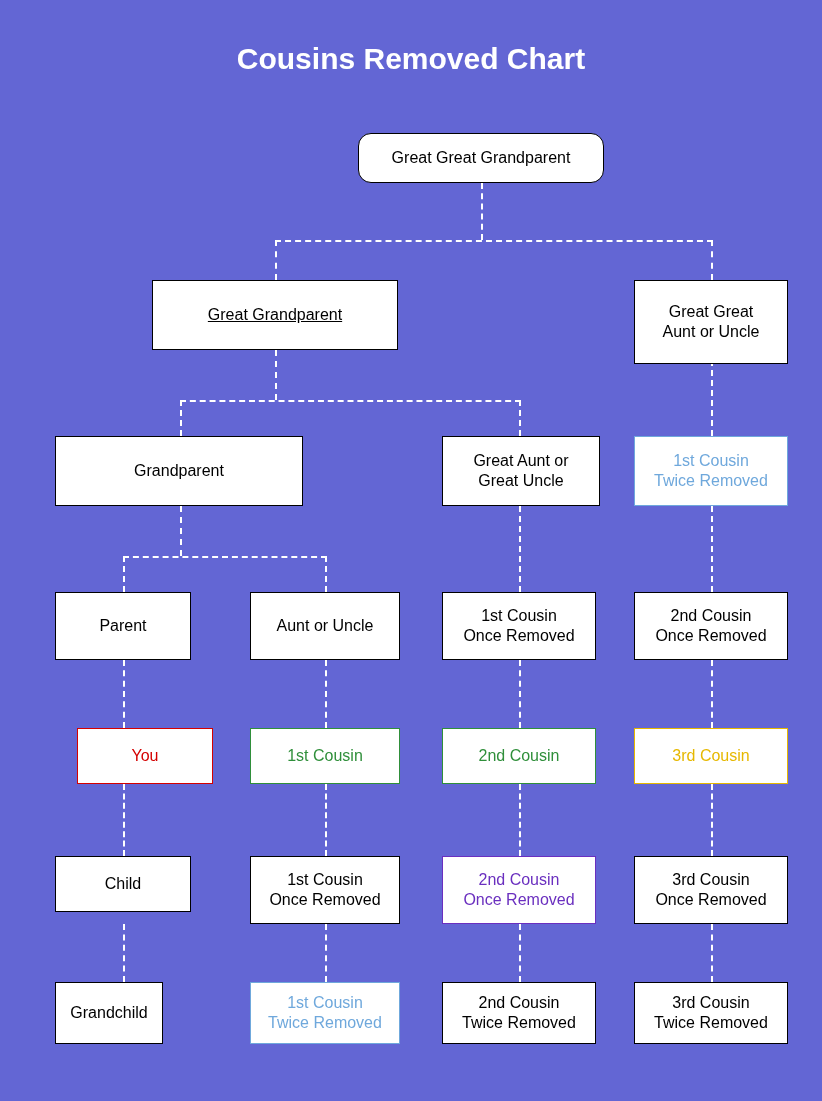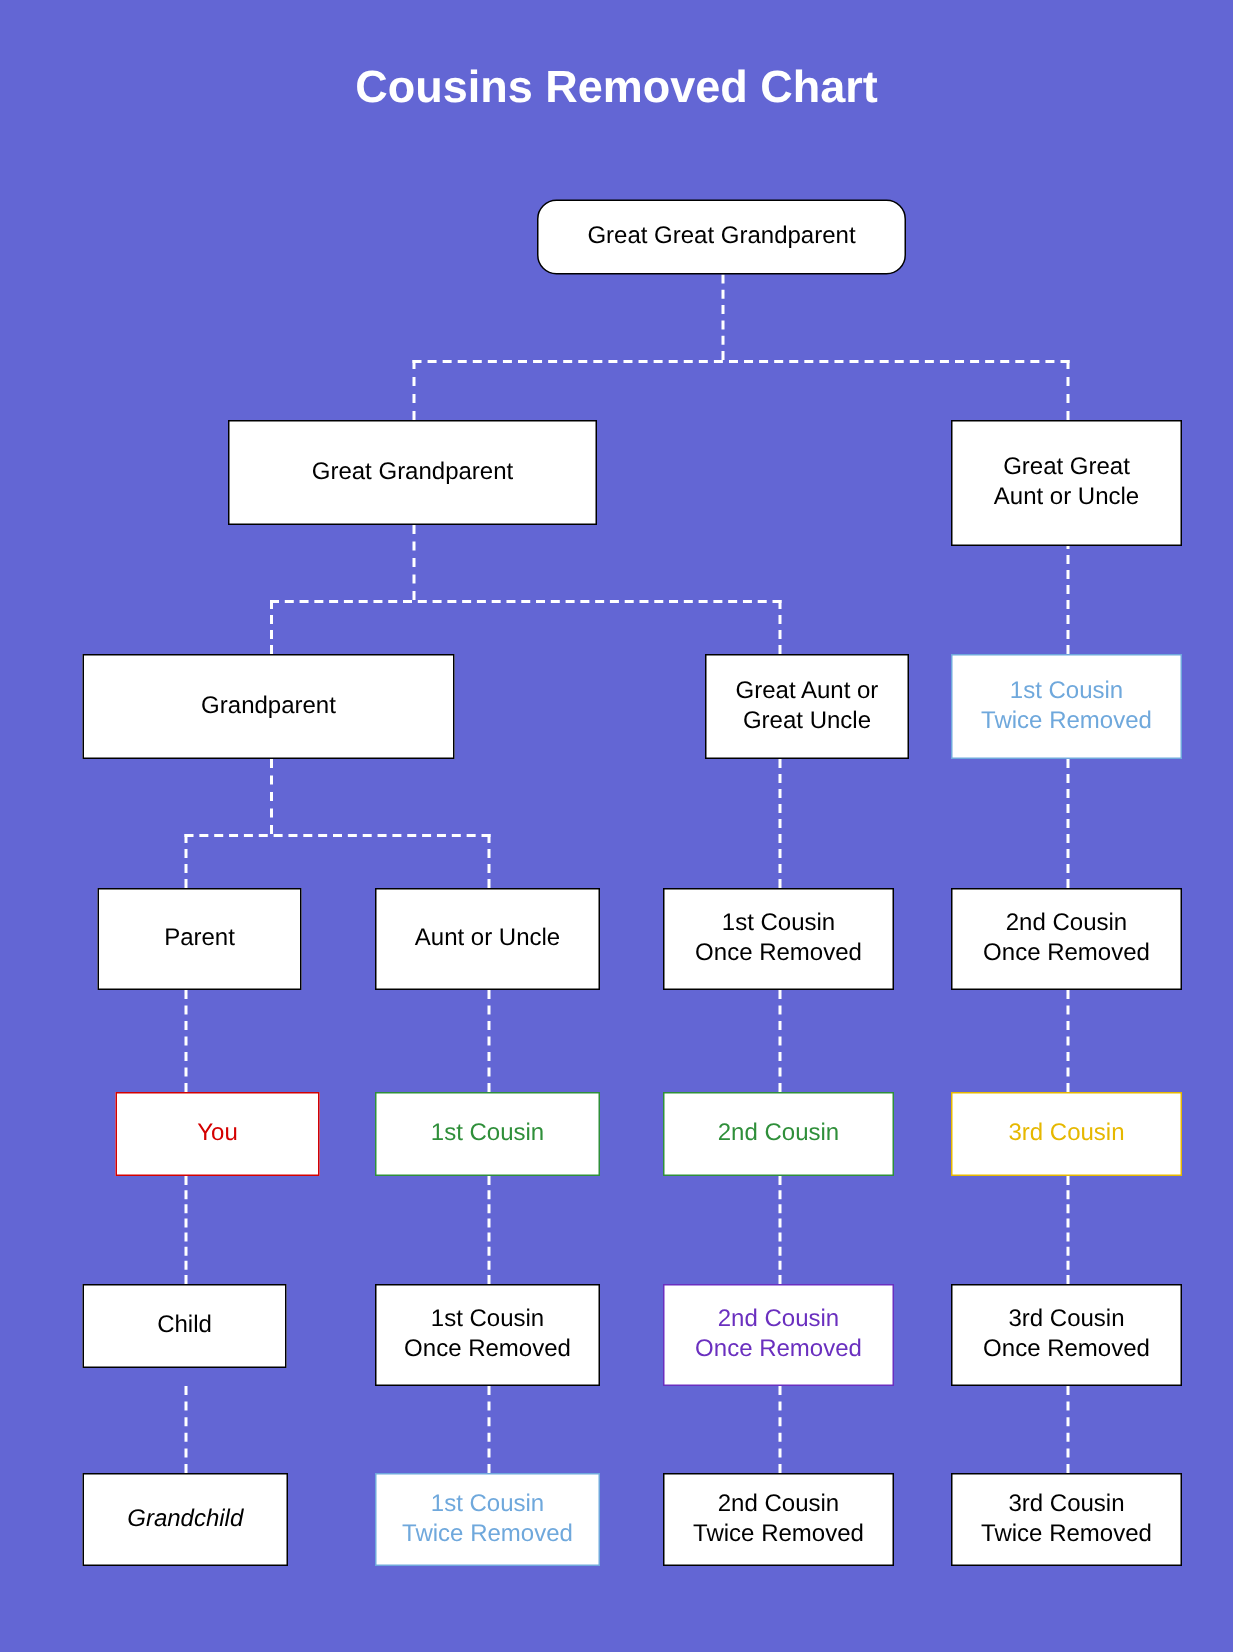--- a/index.html
+++ b/index.html
@@ -83,38 +83,38 @@
 <div class="line vline" style="left:519px; top:784px; height:72px;"></div>
 <div class="line vline" style="left:711px; top:784px; height:72px;"></div>
 
 <div class="line vline" style="left:123px; top:924px; height:58px;"></div>
 <div class="line vline" style="left:325px; top:924px; height:58px;"></div>
 <div class="line vline" style="left:519px; top:924px; height:58px;"></div>
 <div class="line vline" style="left:711px; top:924px; height:58px;"></div>
 
 <div class="node" style="left:358px; top:133px; width:246px; height:50px;border-radius:13px;">Great Great Grandparent</div>
 
-<div class="node" style="left:152px; top:280px; width:246px; height:70px;">Great Grandparent</div>
+<div class="node" style="left:152px; top:280px; width:246px; height:70px;text-decoration:underline;">Great Grandparent</div>
 <div class="node" style="left:634px; top:280px; width:154px; height:84px;">Great Great<br>Aunt or Uncle</div>
 
 <div class="node" style="left:55px; top:436px; width:248px; height:70px;">Grandparent</div>
-<div class="node" style="left:442px; top:436px; width:136px; height:70px;margin-left:28px;">Great Aunt or<br>Great Uncle</div>
+<div class="node" style="left:442px; top:436px; width:158px; height:70px;">Great Aunt or<br>Great Uncle</div>
 <div class="node blue" style="left:634px; top:436px; width:154px; height:70px;">1st Cousin<br>Twice Removed</div>
 
-<div class="node" style="left:65px; top:592px; width:136px; height:68px;">Parent</div>
+<div class="node" style="left:55px; top:592px; width:136px; height:68px;">Parent</div>
 <div class="node" style="left:250px; top:592px; width:150px; height:68px;">Aunt or Uncle</div>
 <div class="node" style="left:442px; top:592px; width:154px; height:68px;">1st Cousin<br>Once Removed</div>
 <div class="node" style="left:634px; top:592px; width:154px; height:68px;">2nd Cousin<br>Once Removed</div>
 
 <div class="node red" style="left:55px; top:728px; width:136px; height:56px;margin-left:22px;">You</div>
 <div class="node green" style="left:250px; top:728px; width:150px; height:56px;">1st Cousin</div>
 <div class="node green" style="left:442px; top:728px; width:154px; height:56px;">2nd Cousin</div>
 <div class="node yellow" style="left:634px; top:728px; width:154px; height:56px;">3rd Cousin</div>
 
 <div class="node" style="left:55px; top:856px; width:136px; height:56px;">Child</div>
 <div class="node" style="left:250px; top:856px; width:150px; height:68px;">1st Cousin<br>Once Removed</div>
 <div class="node purple" style="left:442px; top:856px; width:154px; height:68px;">2nd Cousin<br>Once Removed</div>
 <div class="node" style="left:634px; top:856px; width:154px; height:68px;">3rd Cousin<br>Once Removed</div>
 
-<div class="node" style="left:55px; top:982px; width:137px; height:62px;font-style:italic;">Grandchild</div>
+<div class="node" style="left:55px; top:982px; width:108px; height:62px;">Grandchild</div>
 <div class="node blue" style="left:250px; top:982px; width:150px; height:62px;">1st Cousin<br>Twice Removed</div>
 <div class="node" style="left:442px; top:982px; width:154px; height:62px;">2nd Cousin<br>Twice Removed</div>
 <div class="node" style="left:634px; top:982px; width:154px; height:62px;">3rd Cousin<br>Twice Removed</div>
 
 </body></html>

